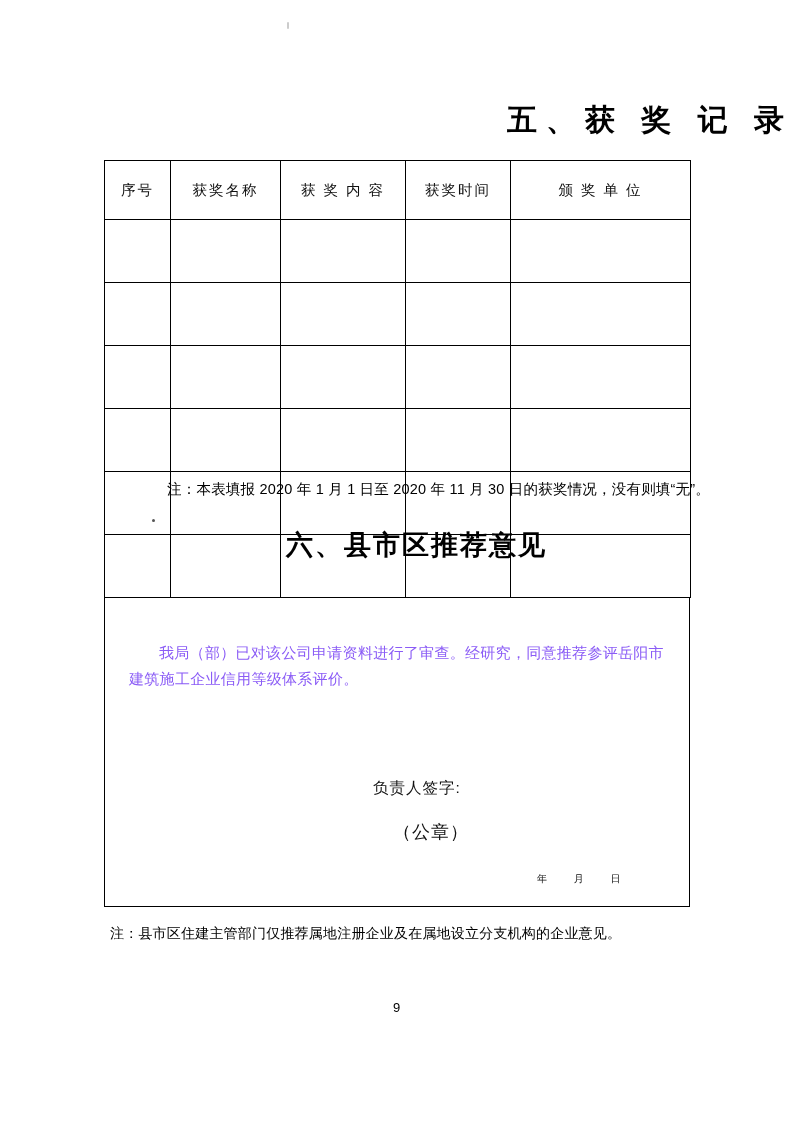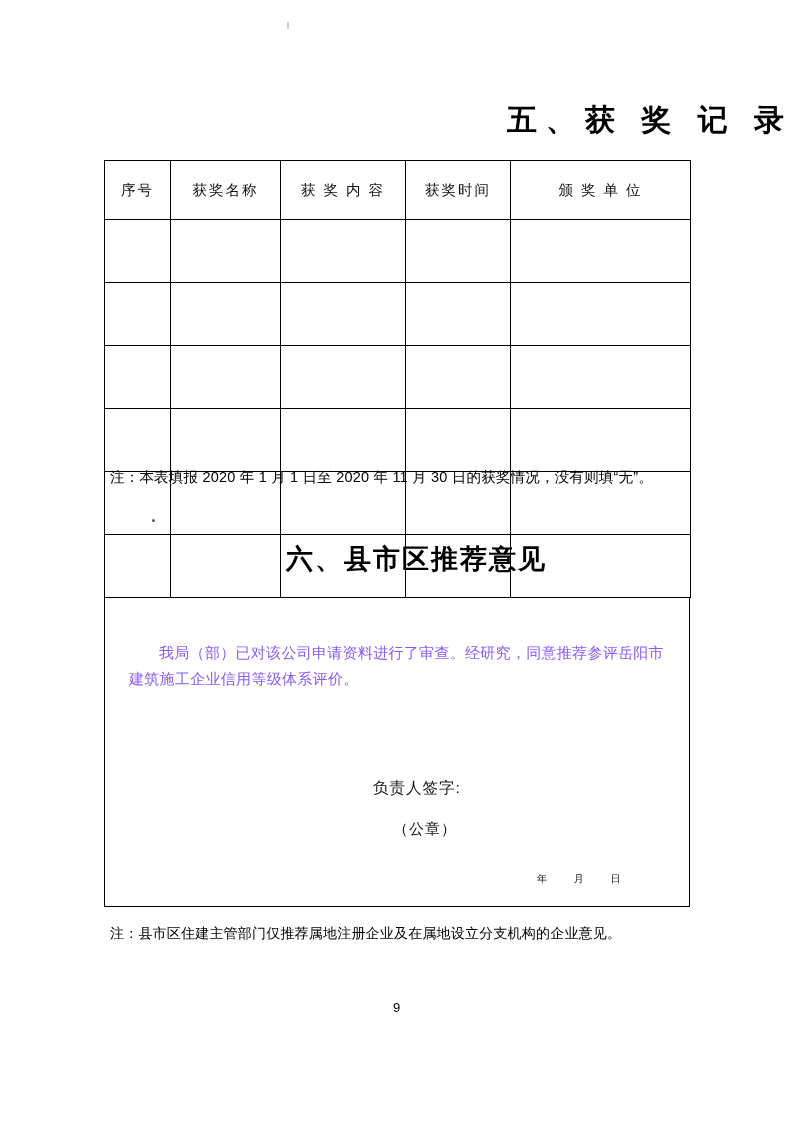--- a/index.html
+++ b/index.html
@@ -33,21 +33,21 @@
     position: absolute;
     top: 100px;
     left: 0;
     right: 0;
     font-size: 30px;
     letter-spacing: 9px;
     text-align: right;
   }
   #title-recommend {
     position: absolute;
-    top: 541px;
+    top: 527px;
     left: 0;
     right: 0;
     font-size: 27px;
     letter-spacing: 2px;
     padding-left: 40px;
   }
 
   
   .awards-table-wrap {
     position: absolute;
@@ -86,23 +86,24 @@
 
   
   .note {
     position: absolute;
     font-size: 14.5px;
     font-family: "Liberation Sans", "DejaVu Sans", sans-serif;
     color: #000;
     letter-spacing: 0.2px;
   }
   #note-awards {
-    top: 468px;
+    top: 480px;
     left: 110px;
     width: 600px;
+    text-align: right;
   }
   #note-recommend {
     top: 925px;
     left: 110px;
     width: 620px;
     font-size: 14px;
   }
 
   
   .ink-dot {
@@ -139,21 +140,21 @@
     left: 268px;
     top: 180px;
     font-size: 15.5px;
     font-family: Liberation Sans, sans-serif;
     letter-spacing: 1px;
   }
   .seal {
     position: absolute;
     left: 288px;
     top: 222px;
-    font-size: 15px;
+    font-size: 18px;
     font-family: "Liberation Sans", "DejaVu Sans", sans-serif;
     letter-spacing: 1px;
   }
   .datestamp {
     position: absolute;
     left: 432px;
     top: 274px;
     font-size: 10px;
     font-family: "Liberation Sans", "DejaVu Sans", sans-serif;
     letter-spacing: 12px;

